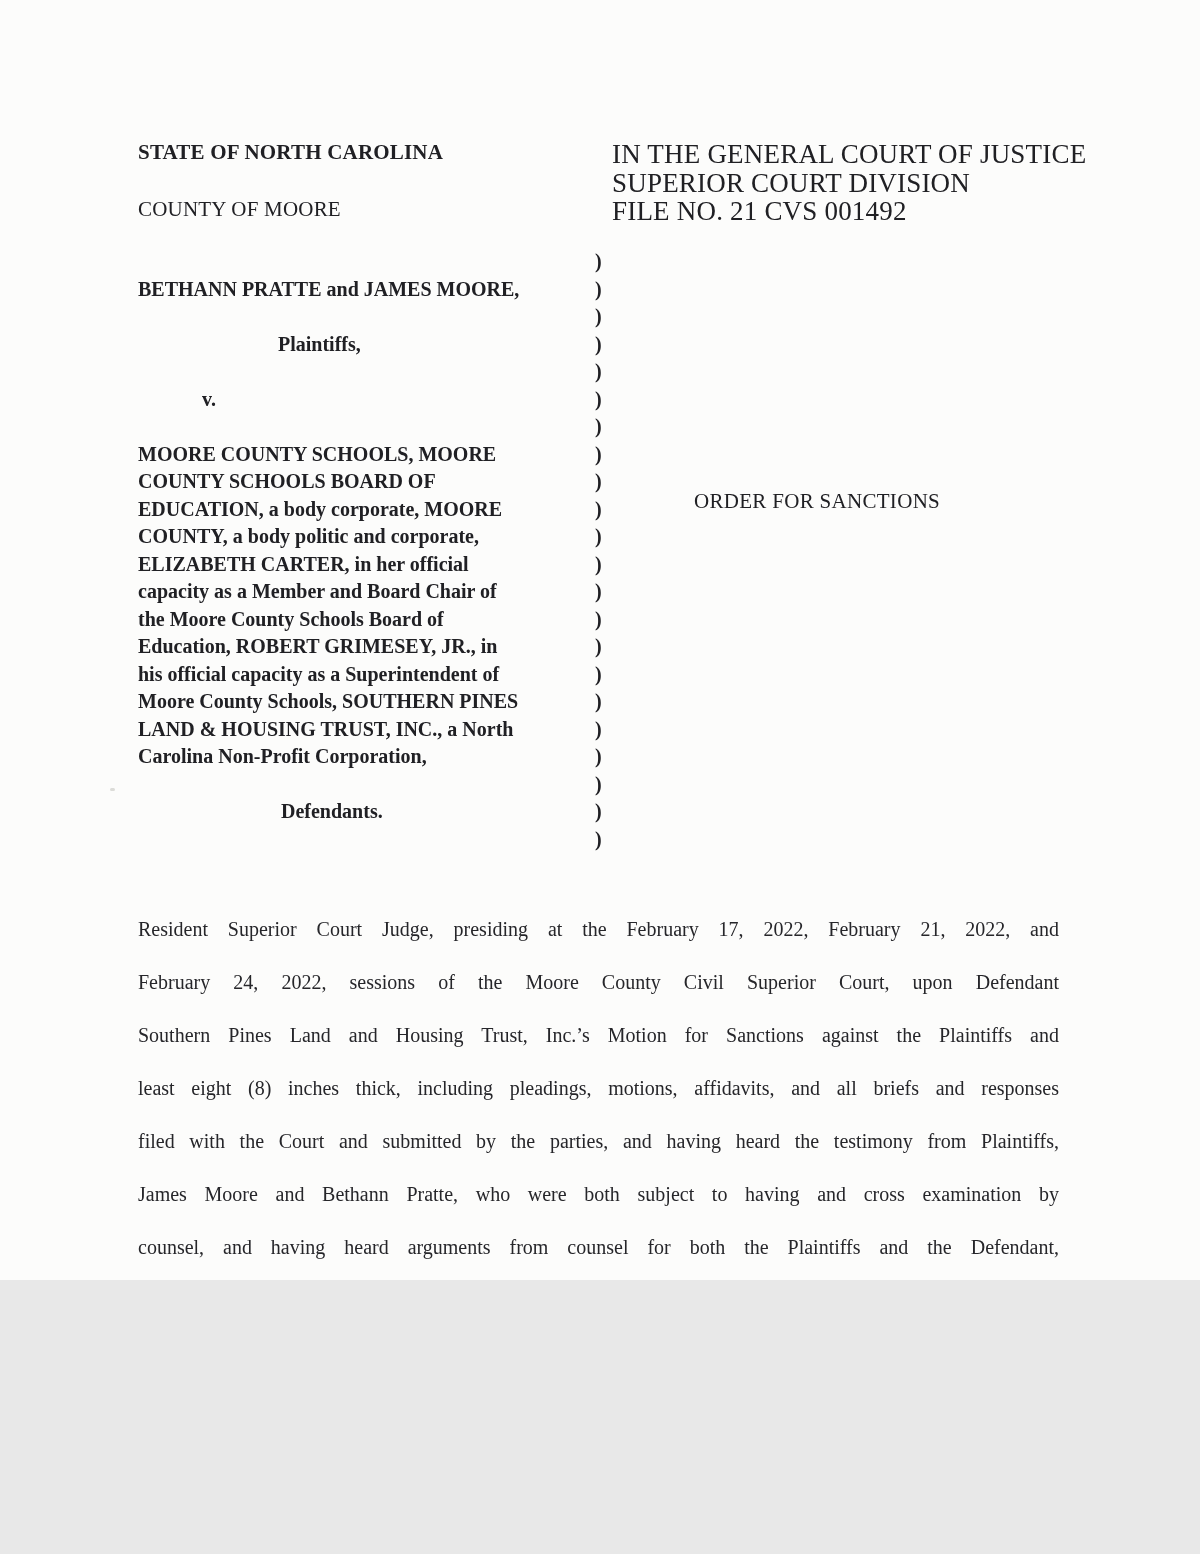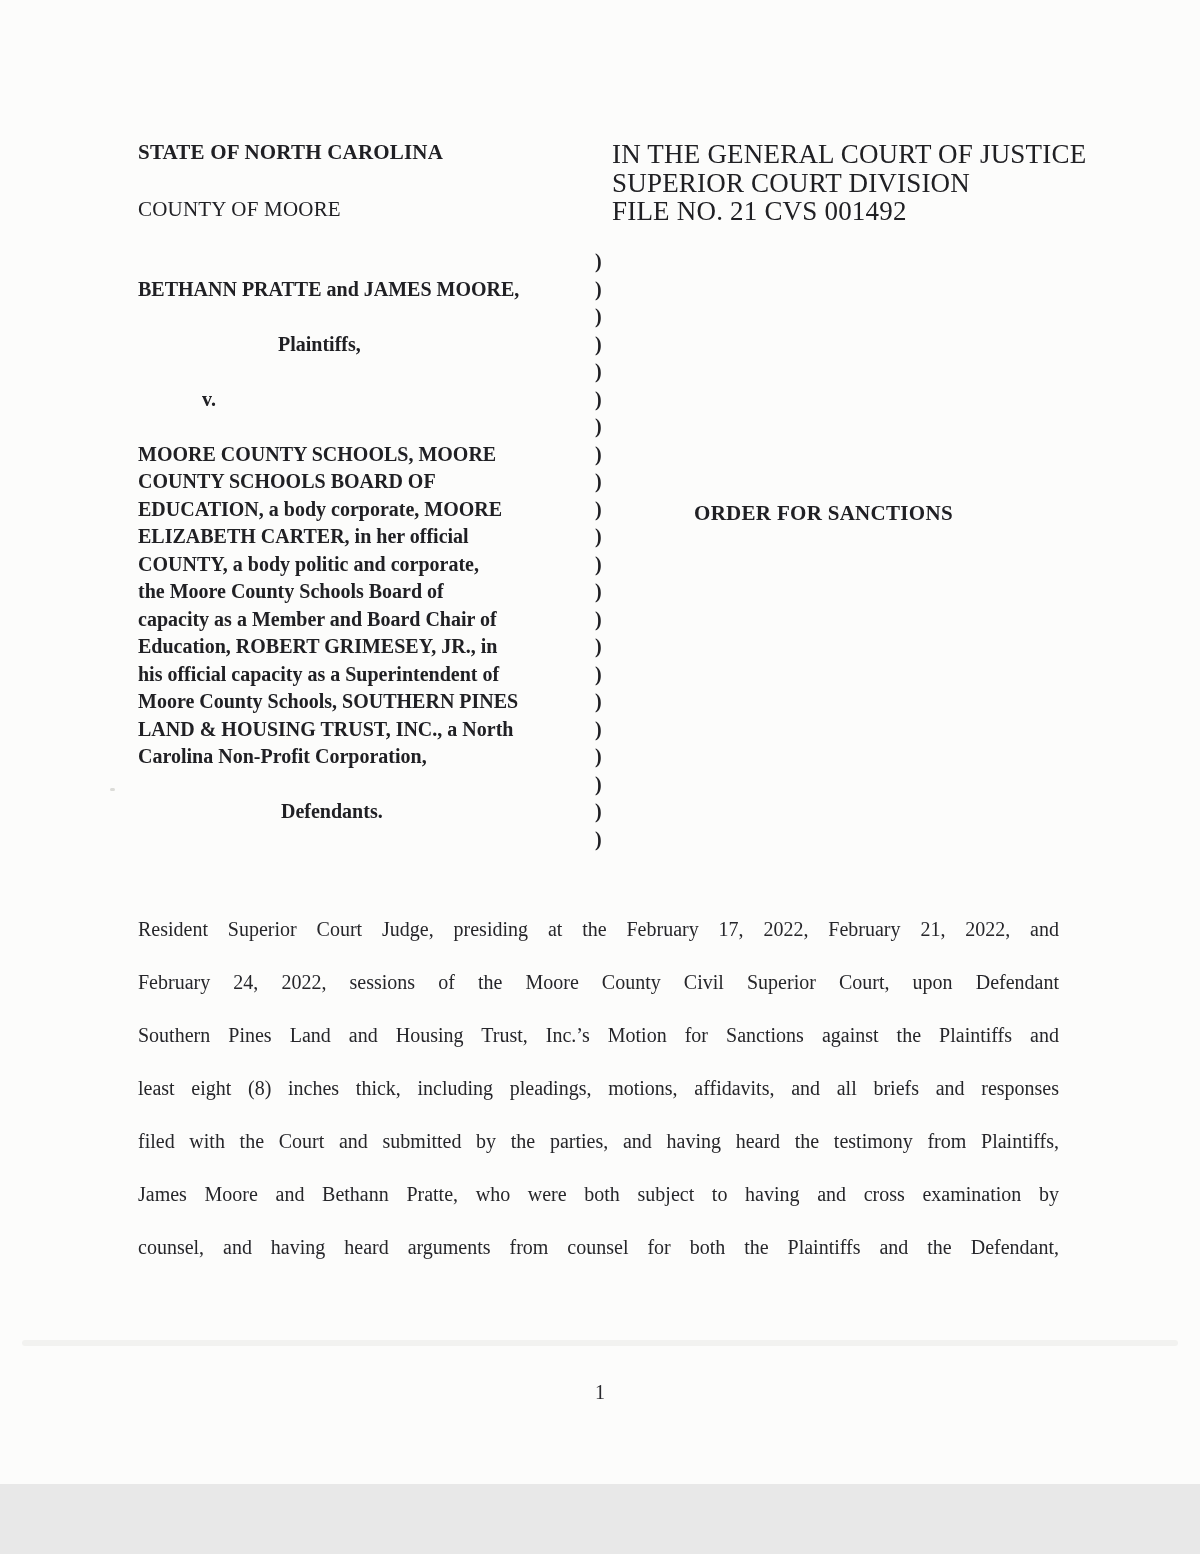--- a/index.html
+++ b/index.html
@@ -3,21 +3,21 @@
 <meta charset="utf-8">
 <style>
   html, body {
     margin: 0;
     padding: 0;
     background: #e8e8e8;
   }
   .page {
     position: relative;
     width: 1200px;
-    height: 1484px;
+    height: 1280px;
     background: #fcfcfb;
     font-family: "Liberation Serif", "DejaVu Serif", serif;
     color: #202024;
     overflow: hidden;
   }
 
   
   .hdr-left-1 { position: absolute; left: 138px; top: 140px; font-weight: bold; font-size: 21px; letter-spacing: 0.2px; white-space: nowrap; }
   .hdr-left-2 { position: absolute; left: 138px; top: 197px; font-weight: normal; font-size: 21px; letter-spacing: 0.2px; white-space: nowrap; }
   .hdr-right  { position: absolute; left: 612px; top: 140px; font-weight: normal; font-size: 27px; letter-spacing: 0.2px; line-height: 28.5px; white-space: nowrap; }
@@ -33,21 +33,21 @@
   .ind-def { padding-left: 143px; }
 
   .paren-col {
     position: absolute; left: 595px; top: 248px;
     font-weight: bold; font-size: 20px; line-height: 27.5px;
   }
   .paren-col .pline { height: 27.5px; }
 
   .order-title {
     position: absolute; left: 694px; top: 489px;
-    font-weight: bold; font-size: 21px; letter-spacing: 0.3px; white-space: nowrap; margin-top: 12px;
+    font-weight: normal; font-size: 21px; letter-spacing: 0.3px; white-space: nowrap;
   }
 
   
   .doc-body {
     position: absolute; left: 138px; top: 903px; width: 921px;
     font-size: 20px; line-height: 53px; color: #26262a;
   }
   .doc-body .bline {
     height: 53px;
     text-align: justify;
@@ -87,24 +87,24 @@
     <div class="cline"></div>
     <div class="cline">BETHANN PRATTE and JAMES MOORE,</div>
     <div class="cline"></div>
     <div class="cline ind-pl">Plaintiffs,</div>
     <div class="cline"></div>
     <div class="cline ind-v">v.</div>
     <div class="cline"></div>
     <div class="cline">MOORE COUNTY SCHOOLS, MOORE</div>
     <div class="cline">COUNTY SCHOOLS BOARD OF</div>
     <div class="cline">EDUCATION, a body corporate, MOORE</div>
+    <div class="cline">COUNTY, a body politic and corporate,</div>
     <div class="cline">ELIZABETH CARTER, in her official</div>
-    <div class="cline">COUNTY, a body politic and corporate,</div>
+    <div class="cline">capacity as a Member and Board Chair of</div>
     <div class="cline">the Moore County Schools Board of</div>
-    <div class="cline">capacity as a Member and Board Chair of</div>
     <div class="cline">Education, ROBERT GRIMESEY, JR., in</div>
     <div class="cline">his official capacity as a Superintendent of</div>
     <div class="cline">Moore County Schools, SOUTHERN PINES</div>
     <div class="cline">LAND &amp; HOUSING TRUST, INC., a North</div>
     <div class="cline">Carolina Non-Profit Corporation,</div>
     <div class="cline"></div>
     <div class="cline ind-def">Defendants.</div>
     <div class="cline"></div>
   </div>
 

